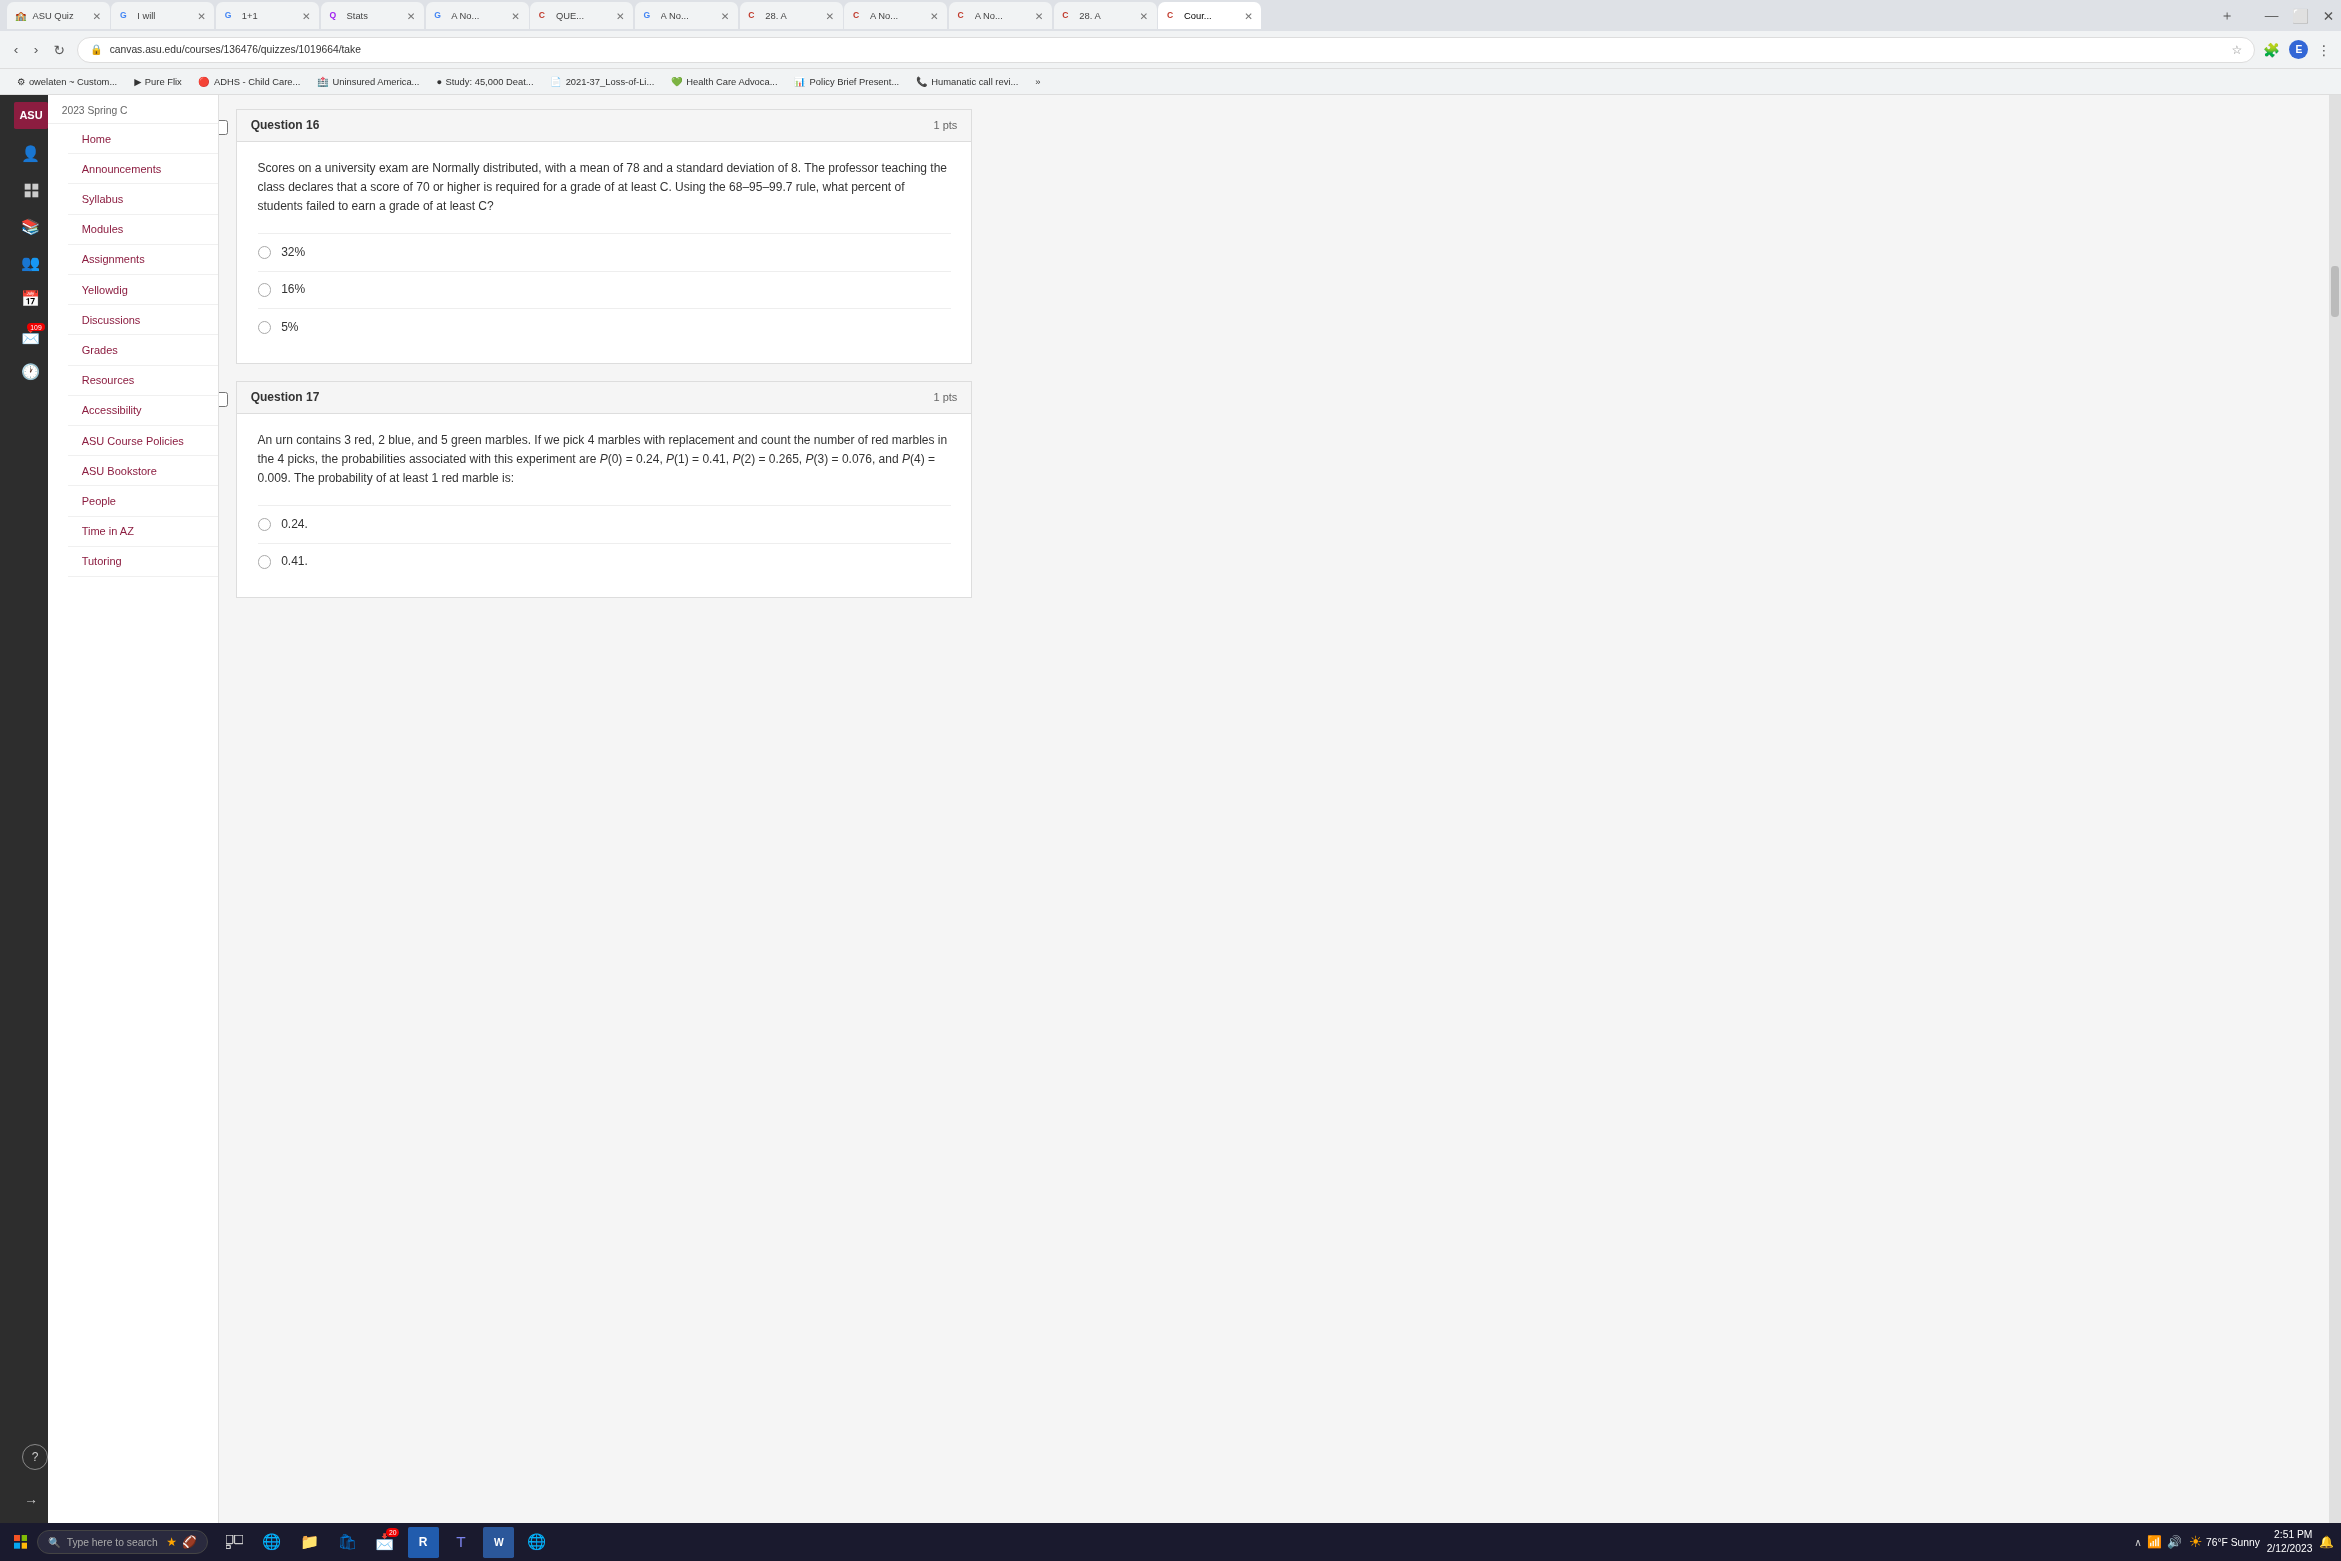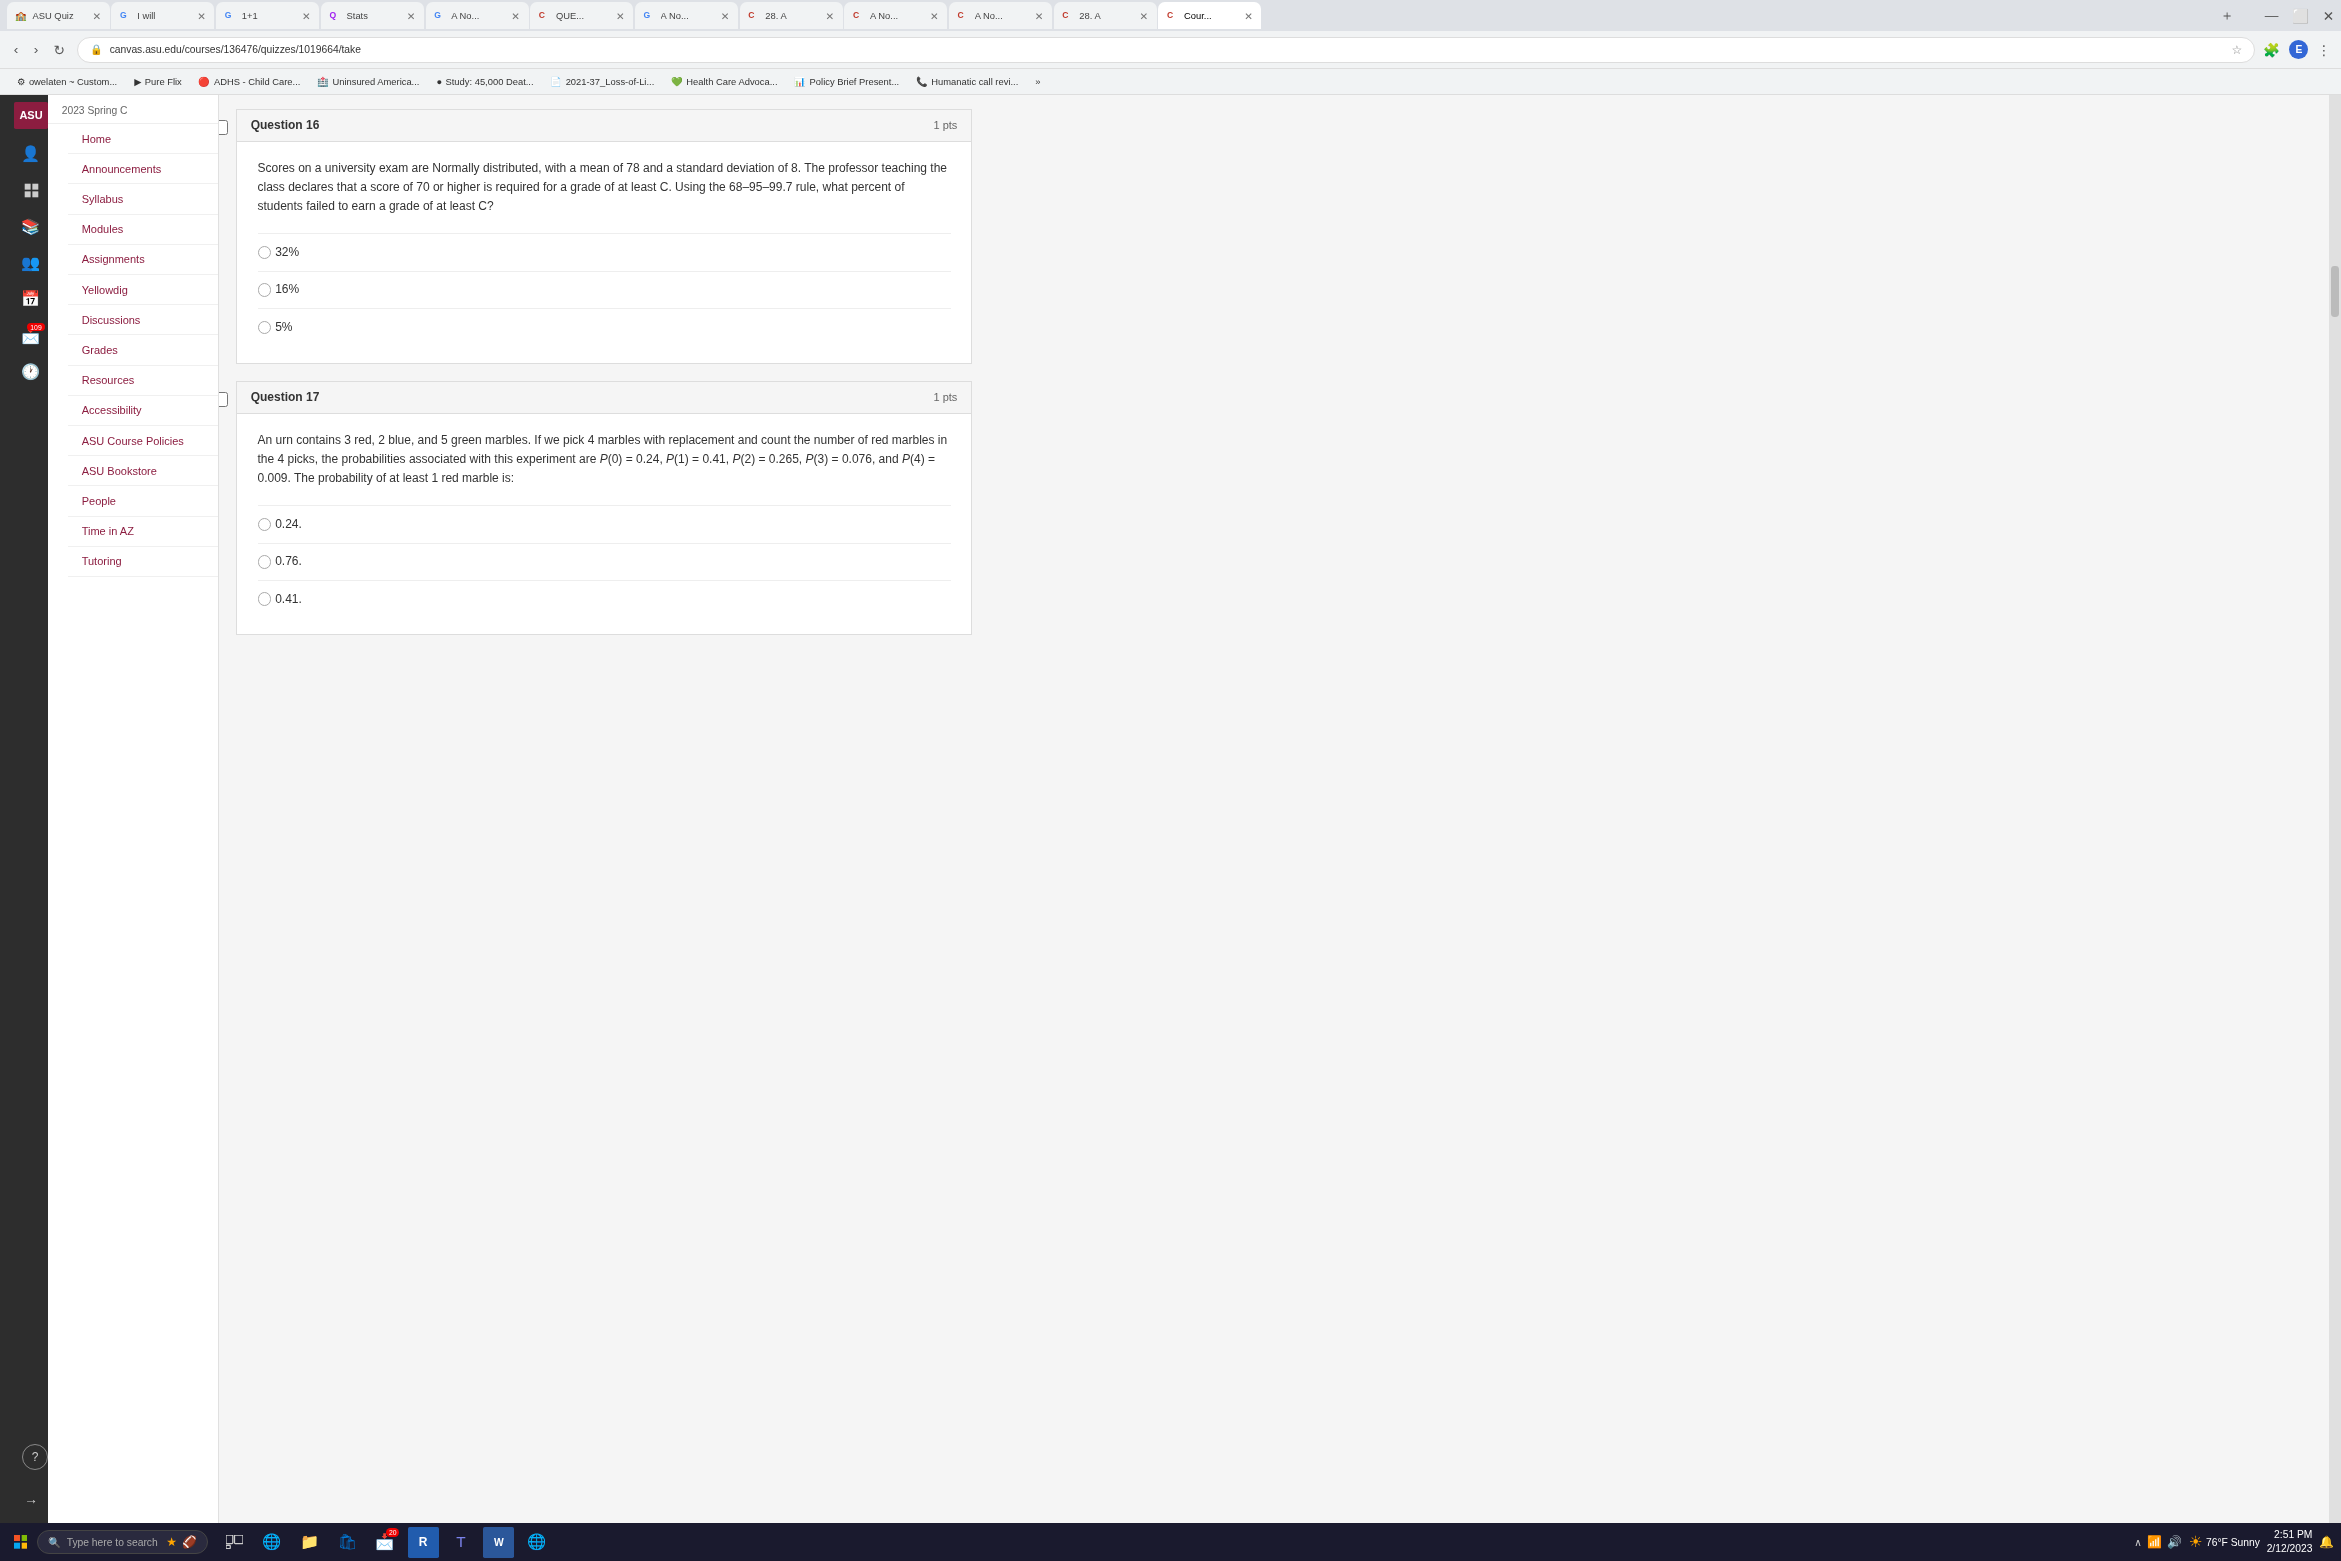--- a/index.html
+++ b/index.html
@@ -217,21 +217,21 @@
     .question-title { font-size: 12px; font-weight: 600; color: #333; }
     .question-pts { font-size: 11px; color: #666; }
     .question-body { padding: 17px 20.5px; font-size: 12px; color: #333; line-height: 1.6; }
     .question-text { margin-bottom: 17px; }
 
     .answer-option {
       display: flex;
       align-items: center;
       padding: 8.6px 0;
       border-top: 0.9px solid #eee;
-      gap: 4px;
+      gap: 10px;
       font-size: 12px;
       color: #333;
       cursor: pointer;
     }
     .answer-option:first-of-type { border-top: 0.9px solid #ddd; }
     .radio-btn {
       width: 13.7px;
       height: 13.7px;
       border: 1.7px solid #aaa;
       border-radius: 50%;
@@ -513,24 +513,20 @@
           <div class="question-body">
             <div class="question-text">
               An urn contains 3 red, 2 blue, and 5 green marbles. If we pick 4 marbles with replacement and count the number of red marbles in the 4 picks, the probabilities associated with this experiment are <em>P</em>(0) = 0.24, <em>P</em>(1) = 0.41, <em>P</em>(2) = 0.265, <em>P</em>(3) = 0.076, and <em>P</em>(4) = 0.009. The probability of at least 1 red marble is:
             </div>
             <div class="answer-option">
               <div class="radio-btn"></div>
               <span>0.24.</span>
             </div>
             <div class="answer-option">
               <div class="radio-btn"></div>
-              <span>0.76.</span>
-            </div>
-            <div class="answer-option">
-              <div class="radio-btn"></div>
               <span>0.41.</span>
             </div>
           </div>
         </div>
 
       </div>
     </div>
 
     <div class="right-scrollbar">
       <div class="scrollbar-handle"></div>

